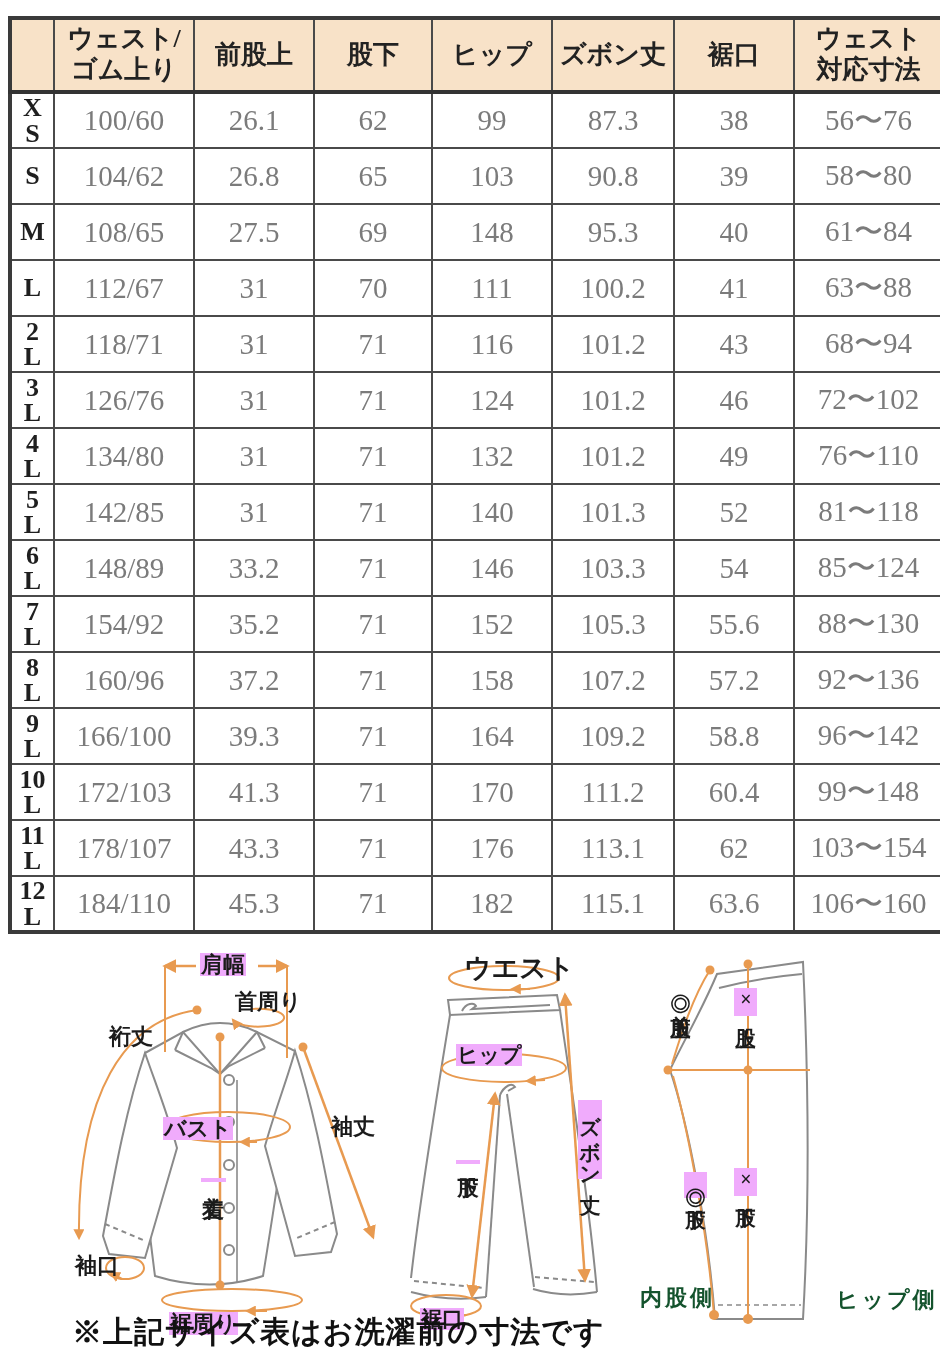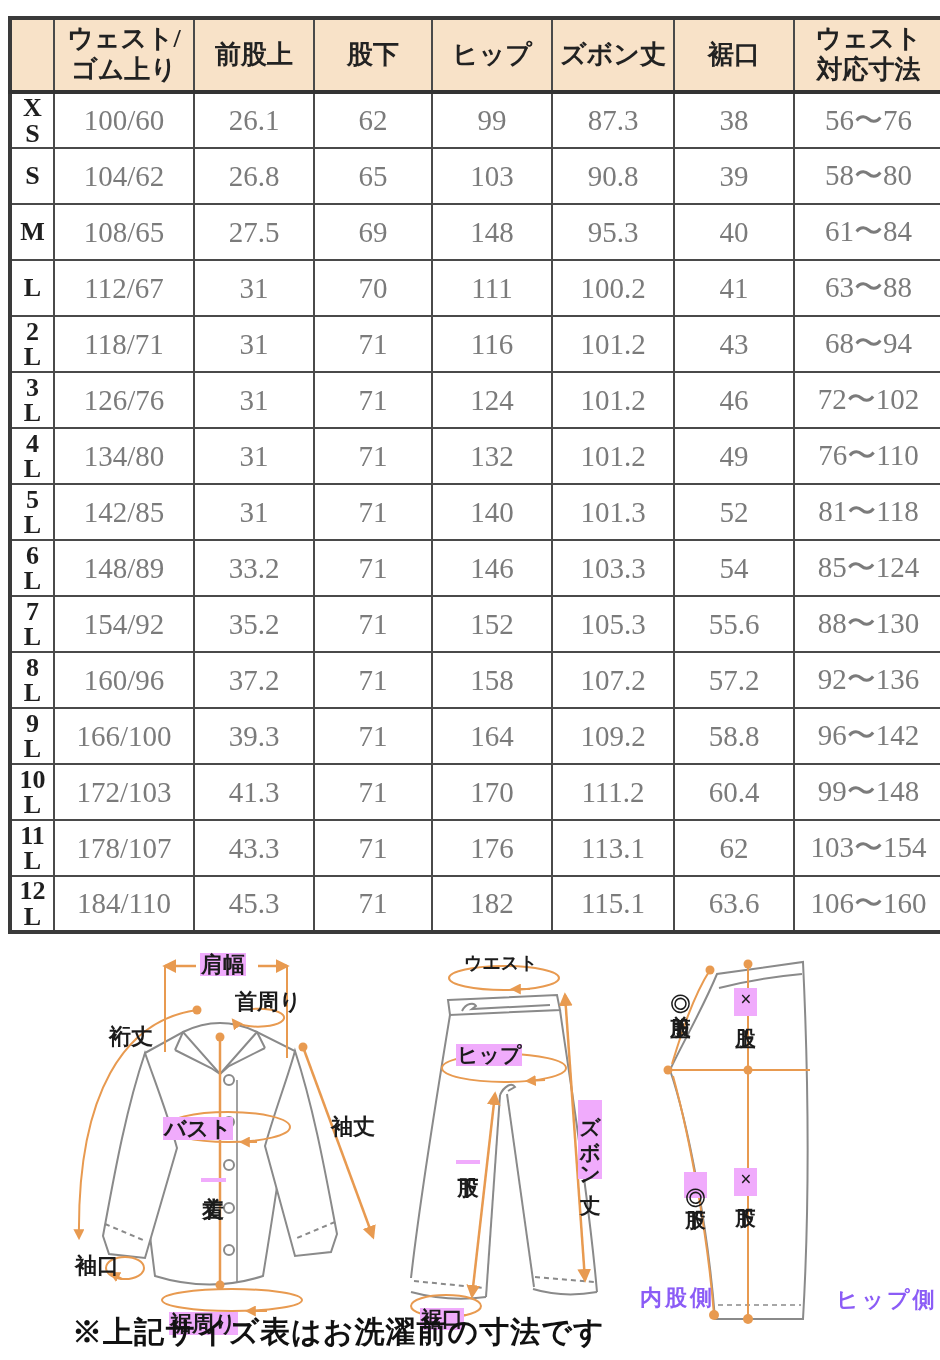--- a/index.html
+++ b/index.html
@@ -32,21 +32,21 @@
     white-space:pre-line; padding:0;
   }
   
   .diagram { position:absolute; }
   .dlabel {
     position:absolute; font-weight:bold; font-size:22px; color:#1b1b1b;
     line-height:1.05; white-space:nowrap;
   }
   .dlabel.v { writing-mode:vertical-rl; text-orientation:upright; letter-spacing:2px; }
   .dlabel.bg { background:#f0abfc; padding:0 1px; }
-  .dlabel.gray { color:#8b5cf6; letter-spacing:3px; font-size:22px; }
+  .dlabel.gray { color:#14532d; letter-spacing:3px; font-size:22px; }
   .note {
     position:absolute; left:72px; top:1312px; font-size:30px; font-weight:bold;
     color:#111; letter-spacing:1px;
   }
   svg .garment { stroke:#8a8a8a; stroke-width:2; fill:none; }
   svg .garmentf { stroke:#8a8a8a; stroke-width:2; fill:#ffffff; }
   svg .meas { stroke:#e89a50; stroke-width:2.5; fill:none; }
   svg .meas-thin { stroke:#e89a50; stroke-width:2; fill:none; }
   svg .dot { fill:#e89a50; stroke:none; }
   svg .dashed { stroke-dasharray:5 4; }
@@ -324,21 +324,21 @@
 
       <ellipse class="meas-thin" cx="96" cy="30" rx="55" ry="12"></ellipse>
       <path class="meas-thin" d="M122,41 L104,41" marker-end="url(#awP)"></path>
       <ellipse class="meas-thin" cx="96" cy="120" rx="62" ry="14"></ellipse>
       <path class="meas-thin" d="M137,132 L119,133" marker-end="url(#awP)"></path>
       <path class="meas" d="M157,47 L177,332" marker-start="url(#awP)" marker-end="url(#awP)"></path>
       <path class="meas" d="M87,146 L64,348" marker-start="url(#awP)" marker-end="url(#awP)"></path>
       <ellipse class="meas-thin" cx="38" cy="358" rx="35" ry="11"></ellipse>
       <path class="meas-thin" d="M58,367 L44,368" marker-end="url(#awP)"></path>
     </svg>
-    <div class="dlabel" style="left:56px; top:6px; font-size:18px;">ウエスト</div>
+    <div class="dlabel" style="left:56px; top:6px; font-size:27px;">ウエスト</div>
     <div class="dlabel bg" style="left:48px; top:96px; font-size:21px;">ヒップ</div>
     <div class="dlabel v bg" style="left:170px; top:152px; font-size:21px;">ズボン丈</div>
     <div class="dlabel v bg" style="left:48px; top:212px; font-size:21px;">股下</div>
     <div class="dlabel bg" style="left:12px; top:360px; font-size:21px;">裾口</div>
   </div>
 
   <div class="diagram" style="left:640px; top:948px; width:300px; height:400px;">
     <svg width="300" height="400" viewBox="0 0 300 400">
       <defs>
         <marker id="awQ" viewBox="0 0 10 10" refX="8" refY="5" markerWidth="5.5" markerHeight="5.5" orient="auto-start-reverse">

